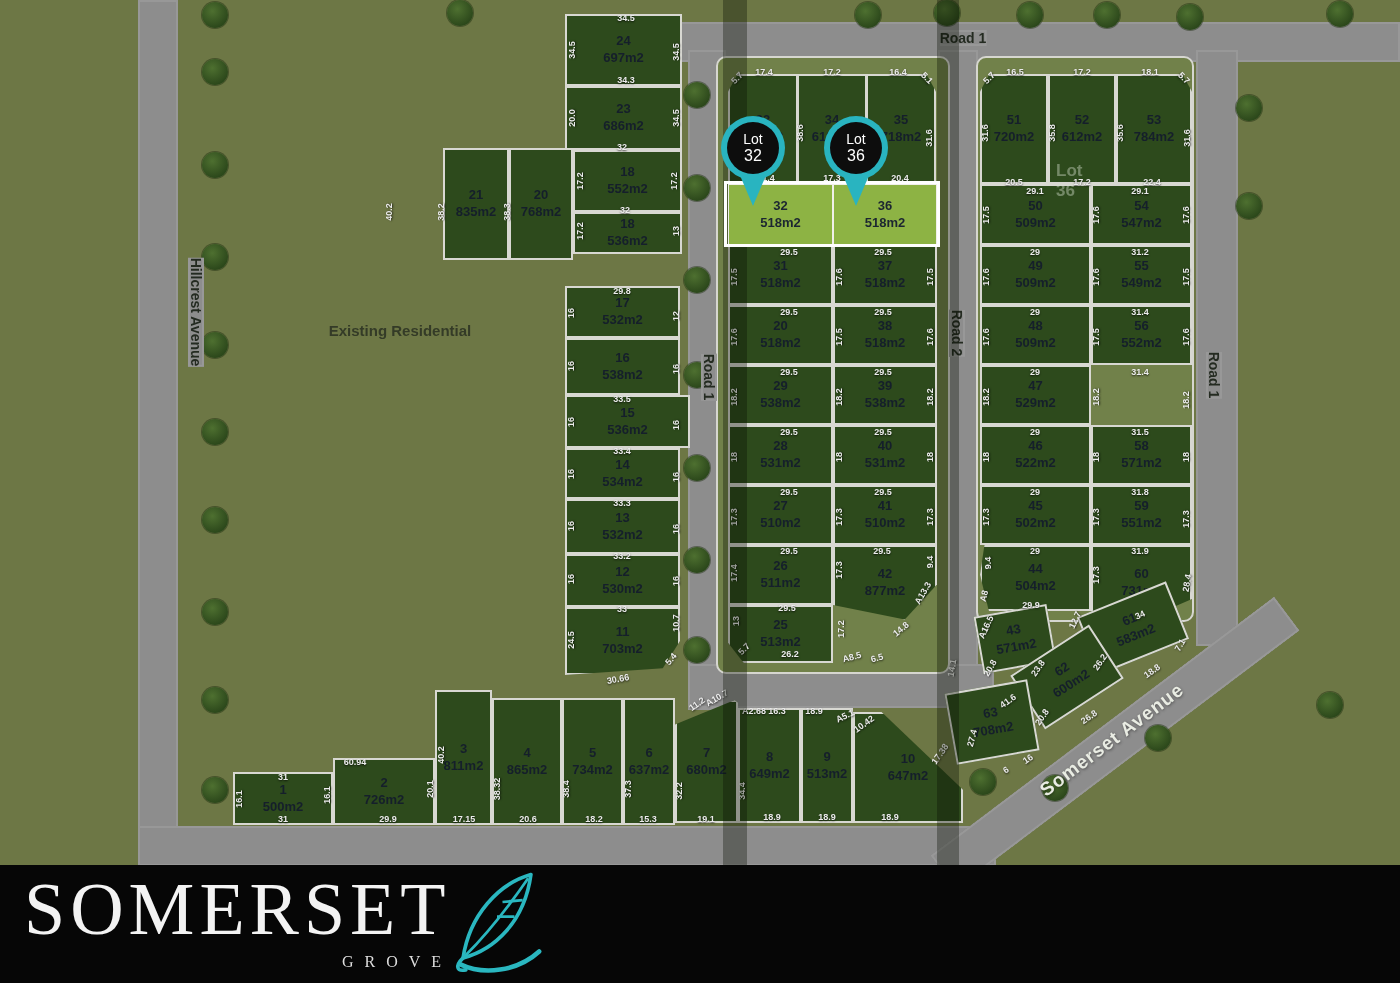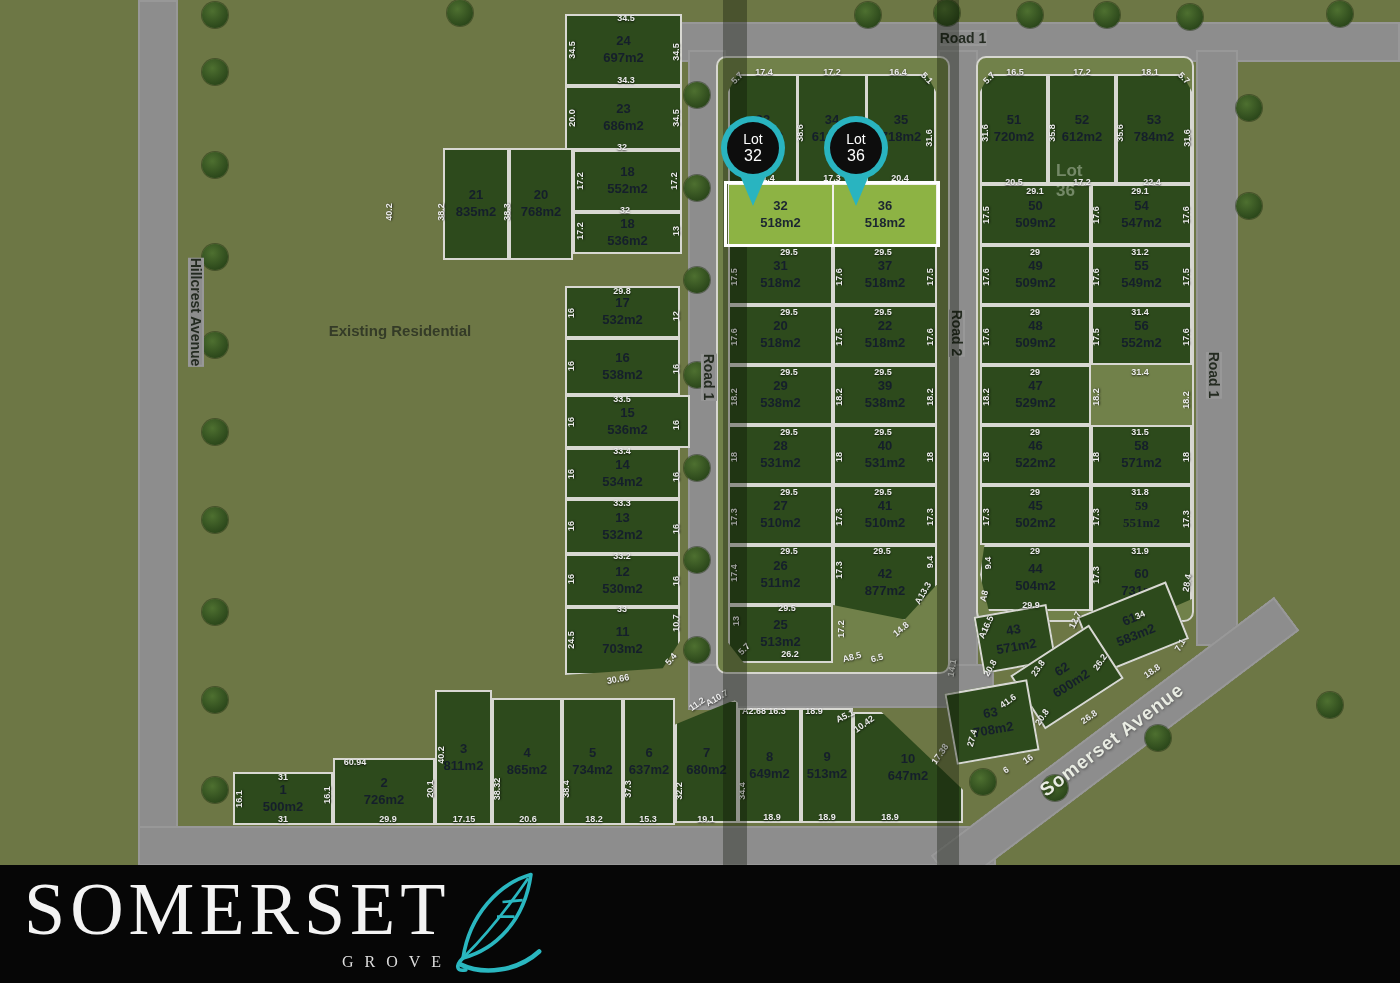--- a/index.html
+++ b/index.html
@@ -126,21 +126,21 @@
       </div>
       <div class="lot" style="left: 833px; top: 245px; width: 104px; height: 60px;">
         <div class="num">37</div>
         <div class="ar">518m2</div>
       </div>
       <div class="lot" style="left: 728px; top: 305px; width: 105px; height: 60px;">
         <div class="num">20</div>
         <div class="ar">518m2</div>
       </div>
       <div class="lot" style="left: 833px; top: 305px; width: 104px; height: 60px;">
-        <div class="num">22</div>
+        <div class="num">38</div>
         <div class="ar">518m2</div>
       </div>
       <div class="lot" style="left: 728px; top: 365px; width: 105px; height: 60px;">
         <div class="num">29</div>
         <div class="ar">538m2</div>
       </div>
       <div class="lot" style="left: 833px; top: 365px; width: 104px; height: 60px;">
         <div class="num">39</div>
         <div class="ar">538m2</div>
       </div>
@@ -217,21 +217,21 @@
         <div class="ar">522m2</div>
       </div>
       <div class="lot" style="left: 1091px; top: 425px; width: 101px; height: 60px;">
         <div class="num">58</div>
         <div class="ar">571m2</div>
       </div>
       <div class="lot" style="left: 980px; top: 485px; width: 111px; height: 60px;">
         <div class="num">45</div>
         <div class="ar">502m2</div>
       </div>
-      <div class="lot" style="left: 1091px; top: 485px; width: 101px; height: 60px; font-family: Liberation Serif, serif;">
+      <div class="lot" style="left: 1091px; top: 485px; width: 101px; height: 60px;">
         <div class="num">59</div>
         <div class="ar">551m2</div>
       </div>
       <div class="lot noborder" style="left: 980px; top: 545px; width: 111px; height: 66px; clip-path: polygon(4% 0px, 100% 0px, 100% 100%, 8% 100%, 0px 45%); box-shadow: rgb(216, 216, 210) 0px 0px 0px 2px inset;">
         <div class="num">44</div>
         <div class="ar">504m2</div>
       </div>
       <div class="lot noborder" style="left: 1091px; top: 545px; width: 101px; height: 75px; clip-path: polygon(0px 0px, 100% 0px, 100% 72%, 52% 100%, 0px 100%); box-shadow: rgb(216, 216, 210) 0px 0px 0px 2px inset;">
         <div class="num">60</div>
         <div class="ar">731m2</div>

